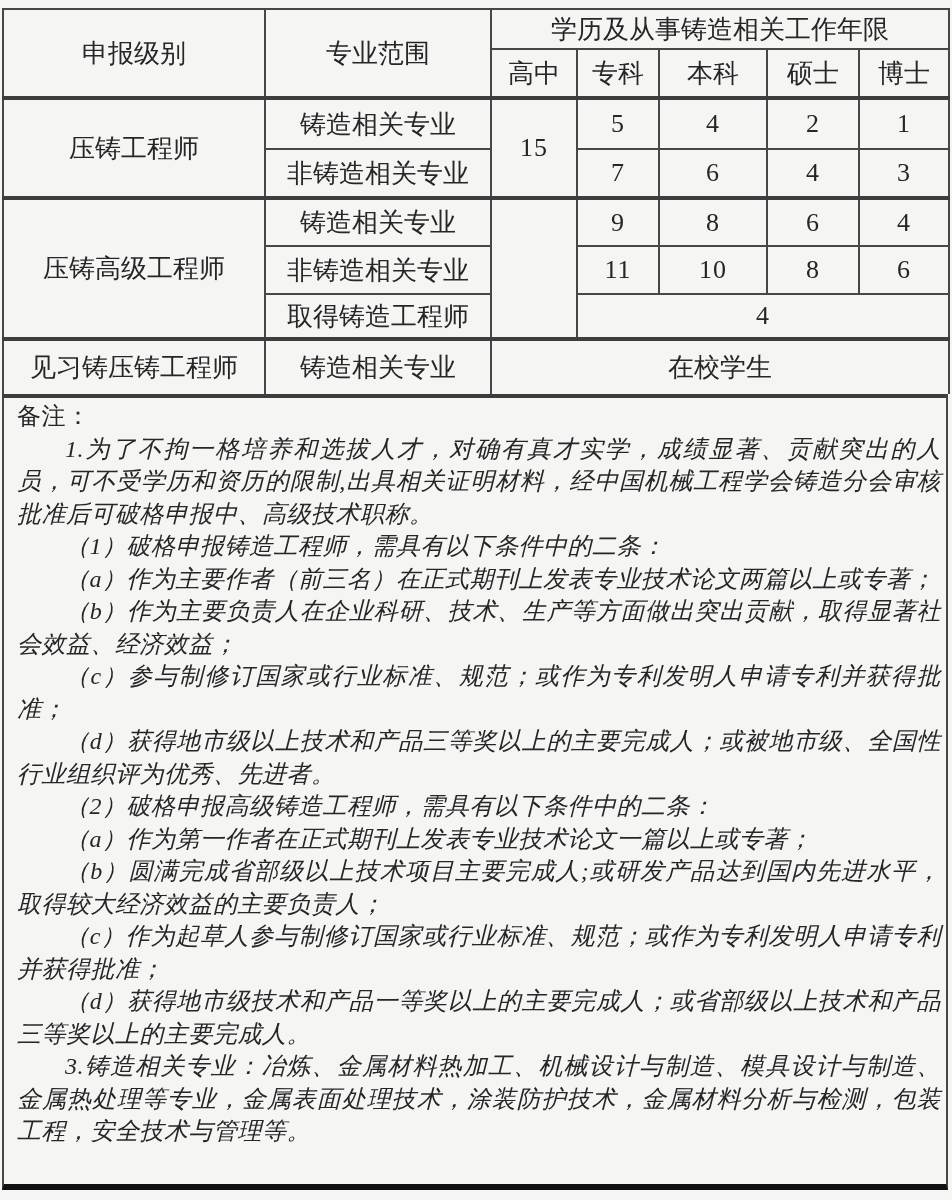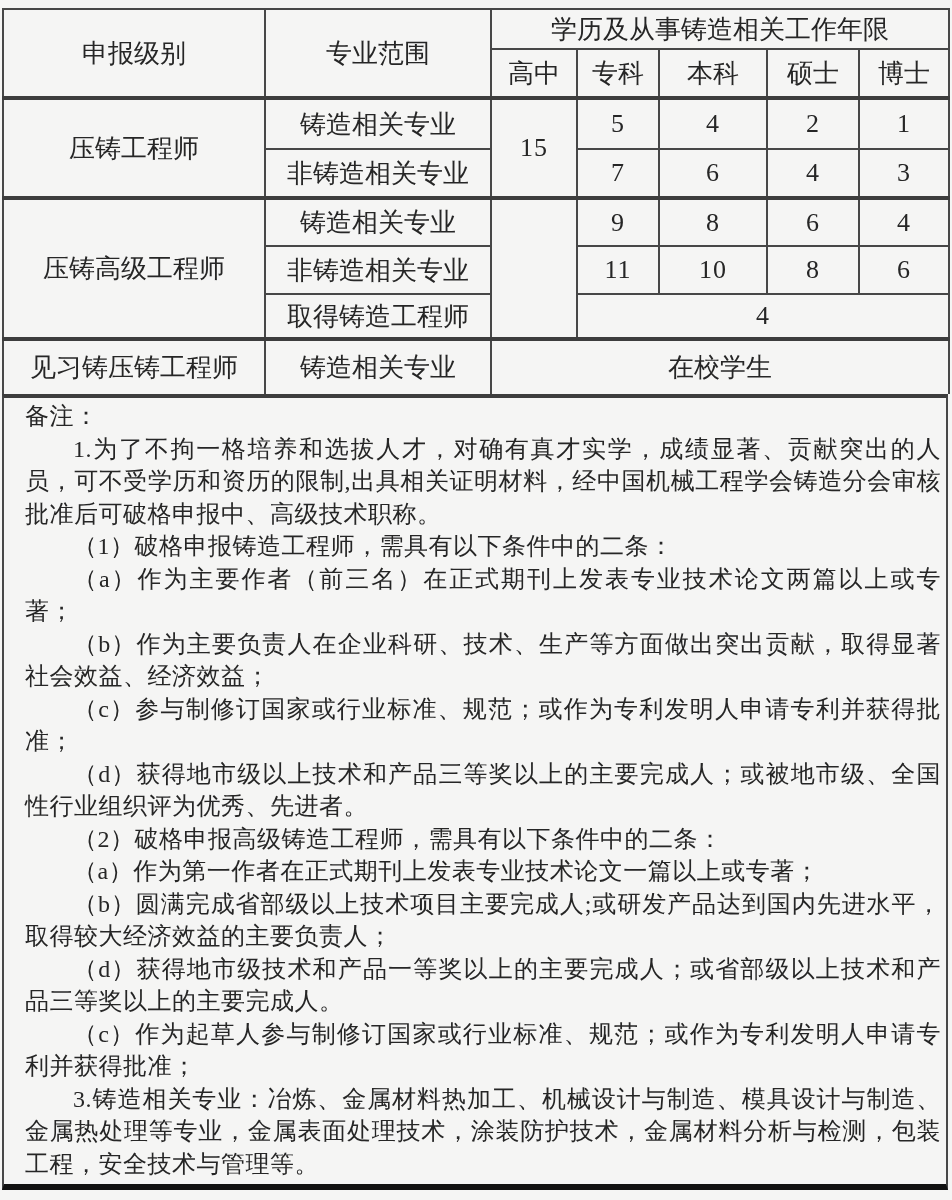--- a/index.html
+++ b/index.html
@@ -42,31 +42,31 @@
   .bt4 { border-top: 4px solid #3d3d3d !important; }
   .nb  { border-bottom: 0 !important; margin-left: 29px; }
   .notes {
     box-sizing: border-box;
     width: 946px;
     height: 796px;
     border-left: 2px solid #474747;
     border-right: 2px solid #474747;
     border-top: 4px solid #3d3d3d;
     border-bottom: 6px solid #121212;
-    padding: 2px 5px 2px 21px;
+    padding: 2px 5px 2px 13px;
     overflow: hidden;
   }
   .notes p {
     margin: 0;
     font-size: 24px;
     line-height: 32.5px;
     text-align: justify;
     letter-spacing: 0.5px;
   }
-  .notes p.indent { text-indent: 2em; }
+  .notes p.indent { text-indent: 2em; font-style: italic; }
 </style>
 </head>
 <body>
 
 <div class="doc">
 
   <table class="qual">
     <colgroup>
       <col style="width:262px">
         <col style="width:226px">
@@ -140,18 +140,18 @@
     <p>备注：</p>
     <p class="indent">1.为了不拘一格培养和选拔人才，对确有真才实学，成绩显著、贡献突出的人员，可不受学历和资历的限制,出具相关证明材料，经中国机械工程学会铸造分会审核批准后可破格申报中、高级技术职称。</p>
     <p class="indent">（1）破格申报铸造工程师，需具有以下条件中的二条：</p>
     <p class="indent">（a）作为主要作者（前三名）在正式期刊上发表专业技术论文两篇以上或专著；</p>
     <p class="indent">（b）作为主要负责人在企业科研、技术、生产等方面做出突出贡献，取得显著社会效益、经济效益；</p>
     <p class="indent">（c）参与制修订国家或行业标准、规范；或作为专利发明人申请专利并获得批准；</p>
     <p class="indent">（d）获得地市级以上技术和产品三等奖以上的主要完成人；或被地市级、全国性行业组织评为优秀、先进者。</p>
     <p class="indent">（2）破格申报高级铸造工程师，需具有以下条件中的二条：</p>
     <p class="indent">（a）作为第一作者在正式期刊上发表专业技术论文一篇以上或专著；</p>
     <p class="indent">（b）圆满完成省部级以上技术项目主要完成人;或研发产品达到国内先进水平，取得较大经济效益的主要负责人；</p>
+    <p class="indent">（c）作为起草人参与制修订国家或行业标准、规范；或作为专利发明人申请专利并获得批准；</p>
     <p class="indent">（d）获得地市级技术和产品一等奖以上的主要完成人；或省部级以上技术和产品三等奖以上的主要完成人。</p>
-    <p class="indent">（c）作为起草人参与制修订国家或行业标准、规范；或作为专利发明人申请专利并获得批准；</p>
     <p class="indent">3.铸造相关专业：冶炼、金属材料热加工、机械设计与制造、模具设计与制造、金属热处理等专业，金属表面处理技术，涂装防护技术，金属材料分析与检测，包装工程，安全技术与管理等。</p>
   </div>
 
 </div>
 
 </body></html>

